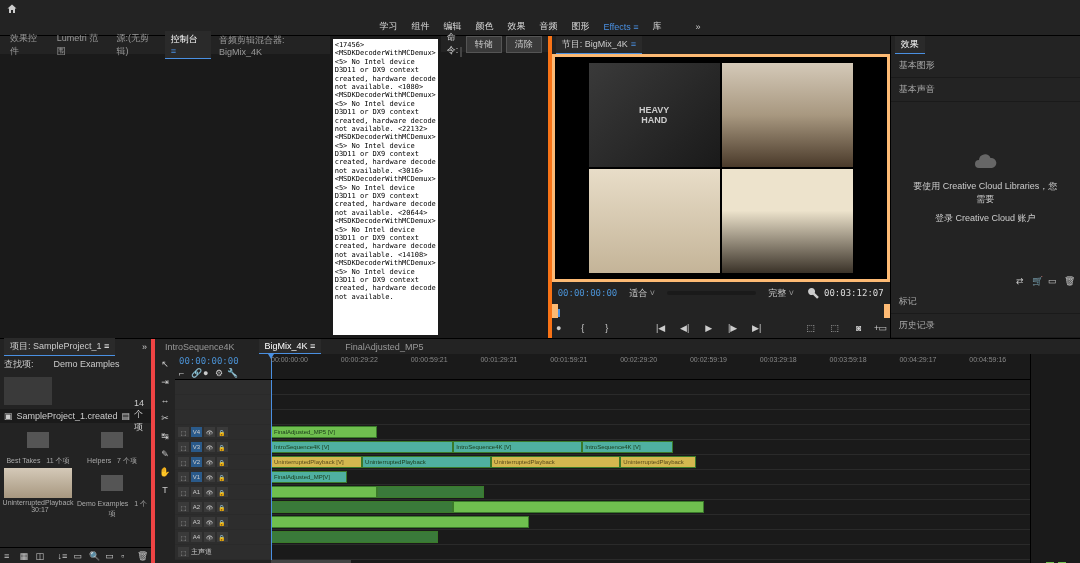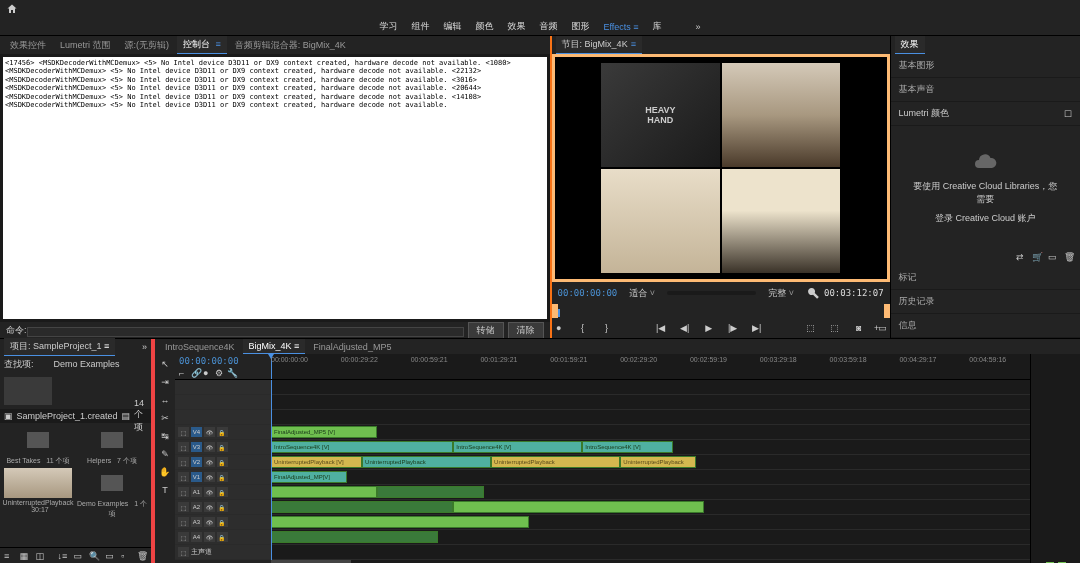--- a/index.html
+++ b/index.html
@@ -3,36 +3,36 @@
 <meta charset="utf-8">
 <style>
 *{margin:0;padding:0;box-sizing:border-box;font-family:"Microsoft YaHei",Arial,sans-serif;font-size:9px;color:#ccc}
 body{background:#1a1a1a;width:1080px;height:563px;overflow:hidden;display:flex;flex-direction:column}
 .top-bar{height:18px;background:#232323;display:flex;align-items:center;padding:0 6px}
 .home-icon{width:12px;height:12px}
 .workspace-bar{height:18px;background:#232323;display:flex;align-items:center;justify-content:center;gap:14px;border-bottom:1px solid #000}
 .ws-item{cursor:pointer;color:#ddd}
 .ws-item.active{color:#4a90e2}
 .main-area{flex:1;display:flex;min-height:0}
-.left-col{width:594px;display:flex;flex-direction:column;border-right:2px solid #f97316}
+.left-col{width:594px;display:flex;flex-direction:row;border-right:4px solid #f97316}
 .right-col{flex:1;display:flex;flex-direction:column}
 .essentials-col{width:205px;background:#232323;border-left:1px solid #000;display:flex;flex-direction:column}
 .panel-tabs{height:18px;background:#232323;display:flex;align-items:center;gap:2px;padding:0 4px}
 .tab{padding:2px 6px;cursor:pointer;color:#999}
 .tab.active{background:#2a2a2a;color:#fff;border-bottom:1px solid #4a90e2}
 .tab-x{color:#4a90e2;margin-left:3px}
 .console-area{flex:1;background:#fff;margin:3px;display:flex;flex-direction:column}
 .console-text{flex:1;padding:2px;font-family:monospace;font-size:7px;color:#000;line-height:1.2;overflow:auto}
 .console-bottom{display:flex;align-items:center;height:16px;gap:4px;padding:2px 6px;background:#232323}
 .console-cmd{flex:1;display:flex;align-items:flex-end;gap:0}
 .cmd-input{flex:1;height:10px;background:#2a2a2a;border:1px solid #444}
 .btn{padding:1px 8px;background:#3a3a3a;border:1px solid #555;cursor:pointer}
 .program-panel{height:316px;display:flex;flex-direction:column;background:#fdba74}
 .program-video{flex:1;margin:3px;display:flex;align-items:center;justify-content:center;background:#000}
-.multiview{width:239px;height:210px;display:grid;grid-template-columns:1fr 1fr;grid-template-rows:1fr 1fr;gap:2px}
+.multiview{width:264px;height:210px;display:grid;grid-template-columns:1fr 1fr;grid-template-rows:1fr 1fr;gap:2px}
 .vid-cell{background:#2a2a2a;display:flex;align-items:center;justify-content:center;overflow:hidden}
 .vid-cell.heavy{background:linear-gradient(135deg,#3a3a3a,#1a1a1a);font-weight:bold;color:#888;font-size:14px;text-align:center}
 .vid-cell.band1{background:linear-gradient(180deg,#d4c9b8 0%,#a89880 50%,#4a3a2a 100%)}
 .vid-cell.band2{background:linear-gradient(180deg,#e8ddc8 0%,#c4b498 100%)}
 .vid-cell.band3{background:linear-gradient(180deg,#ede3cc 40%,#3a3228 100%)}
 .transport-bar{height:22px;display:flex;align-items:center;padding:0 6px;gap:4px;background:#232323}
 .tc{color:#4a90d2;font-family:monospace;font-size:9px}
 .tc.white{color:#ddd}
 .fit{color:#999;margin:0 8px}
 .slider{flex:1;height:4px;background:#1a1a1a;border-radius:2px}
@@ -55,21 +55,21 @@
 .pp-thumb{width:48px;height:28px;background:#3a3a3a;margin:2px}
 .pp-bread{height:14px;padding:2px 4px;background:#1a1a1a;display:flex;align-items:center;gap:4px}
 .pp-bins{flex:1;display:flex;flex-wrap:wrap;gap:2px;padding:2px;align-content:flex-start}
 .bin{width:72px;display:flex;flex-direction:column;align-items:center;gap:1px}
 .bin-icon{width:22px;height:16px;background:#555}
 .bin-clip{width:68px;height:30px;background:linear-gradient(180deg,#d4c9b8,#a89880)}
 .bin-label{font-size:7px;color:#aaa;text-align:center}
 .pp-footer{height:16px;display:flex;align-items:center;gap:6px;padding:0 4px;border-top:1px solid #000}
 .fp-icon{width:10px;height:10px;cursor:pointer}
 .timeline-panel{flex:1;background:#1a1a1a;display:flex;flex-direction:column}
-.tl-tabs{height:16px;background:#232323;display:flex;align-items:center;gap:2px;padding:0 4px}
+.tl-tabs{height:16px;background:#232323;display:flex;align-items:center;gap:18px;padding:0 4px}
 .tl-toolbar{width:20px;background:#232323;display:flex;flex-direction:column;align-items:center;gap:6px;padding:4px 0}
 .tool{width:12px;height:12px;cursor:pointer;display:flex;align-items:center;justify-content:center}
 .tl-body{flex:1;display:flex}
 .tl-main{flex:1;display:flex;flex-direction:column}
 .tl-header{height:26px;display:flex;border-bottom:1px solid #000}
 .tl-header-left{width:96px;background:#232323;display:flex;flex-direction:column;padding:2px 4px;gap:2px}
 .tl-icons-row{display:flex;gap:3px}
 .tl-hicon{width:9px;height:9px;cursor:pointer}
 .tl-ruler{flex:1;background:#1a1a1a;position:relative;display:flex}
 .tl-tick{position:absolute;font-size:7px;color:#888}
@@ -186,42 +186,35 @@
       </div>
     </div>
   </div>
 
   <div class="essentials-col">
     <div class="panel-tabs">
         <div class="tab active">效果</div>
       </div>
     <div class="ess-section">基本图形</div>
     <div class="ess-section">基本声音</div>
-    <div class="ess-section">
-        <div class="ess-header">
-          <span>Lumetri 颜色</span>
-          <span>☐</span>
-        </div>
-      </div>
     <div class="ess-body">
       <svg class="cloud-icon" viewBox="0 0 24 24">
           <path d="M19 18H6a4 4 0 010-8 6 6 0 0111.5-2A4.5 4.5 0 0119 18z"></path>
         </svg>
       <div>要使用 Creative Cloud Libraries，您需要</div>
       <div>登录 Creative Cloud 账户</div>
     </div>
     <div class="ess-footer">
       <span class="ess-icon">⇄</span>
       <span class="ess-icon">🛒</span>
       <span class="ess-icon">▭</span>
       <span class="ess-icon">🗑</span>
     </div>
     <div class="ess-section">标记</div>
     <div class="ess-section">历史记录</div>
-    <div class="ess-section">信息</div>
   </div>
 </div>
 
 <div class="lower-area">
   <div class="project-panel">
     <div class="pp-tabs">
         <div class="tab active"><span>项目: SampleProject_1</span> ≡</div>
         <span style="margin-left:auto">»</span>
       </div>
     <div class="pp-search">

